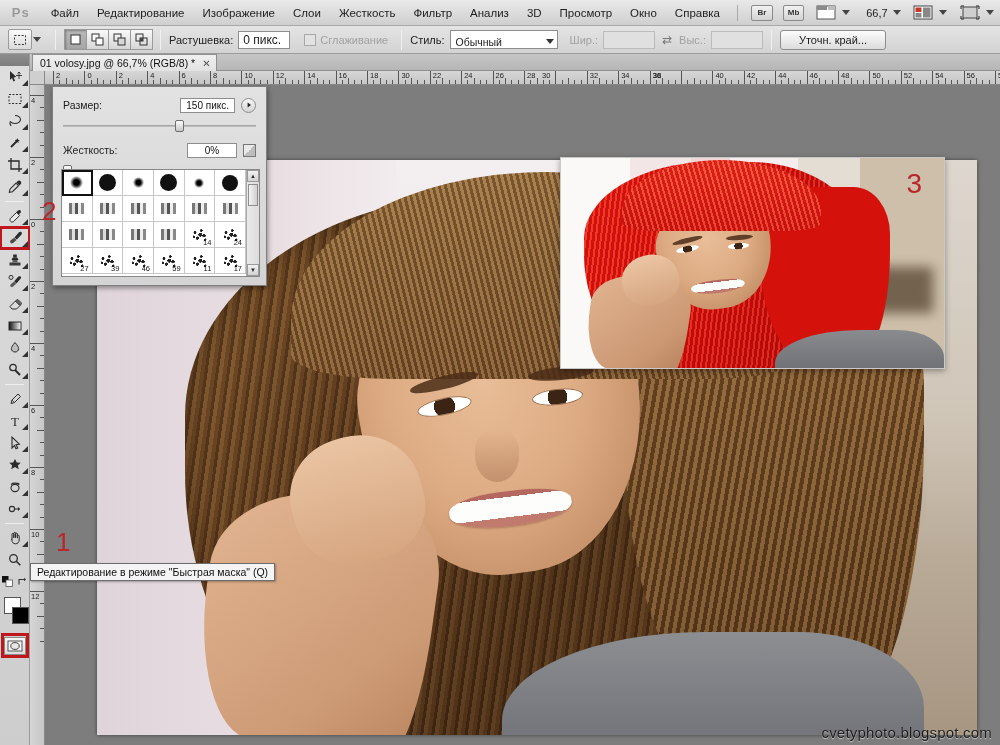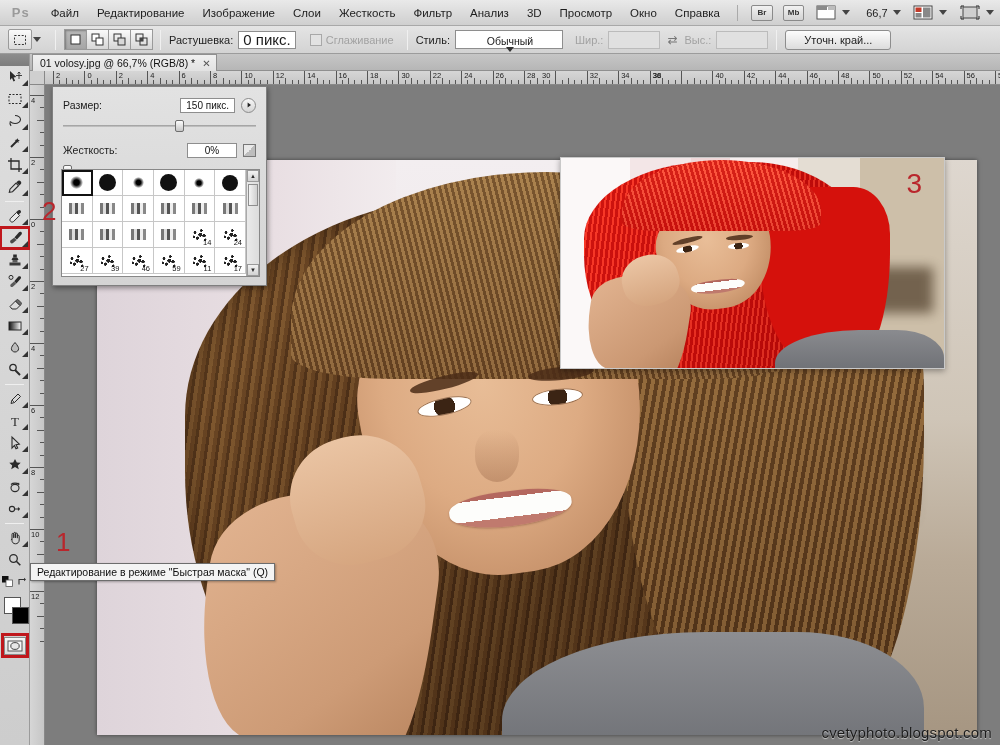--- a/index.html
+++ b/index.html
@@ -60,29 +60,29 @@
   .sel-mode {
     width:23px;height:21px;border:1px solid #9a9a9a;
     background:linear-gradient(to bottom,#fafafa,#d6d6d6);
     display:flex;align-items:center;justify-content:center; margin-right:-1px;
   }
   .sel-mode.active { background:linear-gradient(to bottom,#b9b9b9,#a6a6a6); box-shadow:inset 1px 1px 2px rgba(0,0,0,.3); }
   .ob-label { font-size:11px; margin:0 5px 0 0; color:#222; }
   .ob-label.dim { color:#a2a2a2; }
   .ob-field {
     height:18px; border:1px solid #8e8e8e; background:#fff;
-    font-size:15px; padding:2px 4px; min-width:52px; color:#1a1a1a;
+    font-size:12px; padding:2px 4px; min-width:52px; color:#1a1a1a;
     display:flex; align-items:center;
   }
   .ob-field.dim { background:#e0e0e0; border-color:#bbb; color:#aaa; }
   .ob-check { width:12px;height:12px;border:1px solid #a8a8a8;background:#e2e2e2;margin-right:4px;}
   .ob-select {
     height:19px;border:1px solid #8e8e8e;background:#fff;width:108px;
     display:flex;align-items:center;justify-content:space-between;
-    font-size:10.5px;padding:4px 3px 0 5px;color:#1a1a1a;flex-direction:column;
+    font-size:10.5px;padding:4px 3px 0 5px;color:#1a1a1a;
   }
   .ob-btn {
     height:20px; border:1px solid #8d8d8d; border-radius:3px;
     background:linear-gradient(to bottom,#fcfcfc,#dcdcdc);
     font-size:11px; padding:0 18px; display:flex;align-items:center;justify-content:center;
     color:#1a1a1a;
   }
   .swap-ico { font-size:12px; color:#777; margin:0 7px; }
 
   

